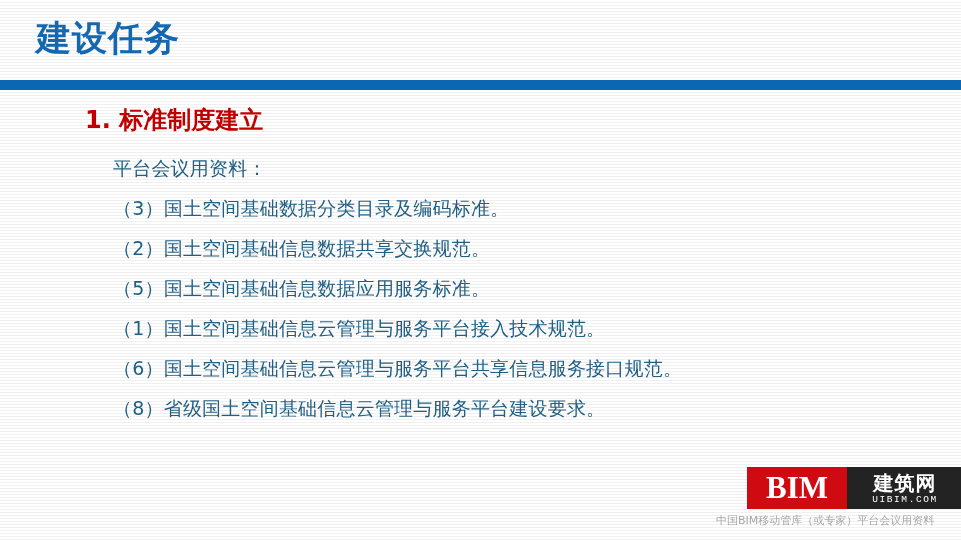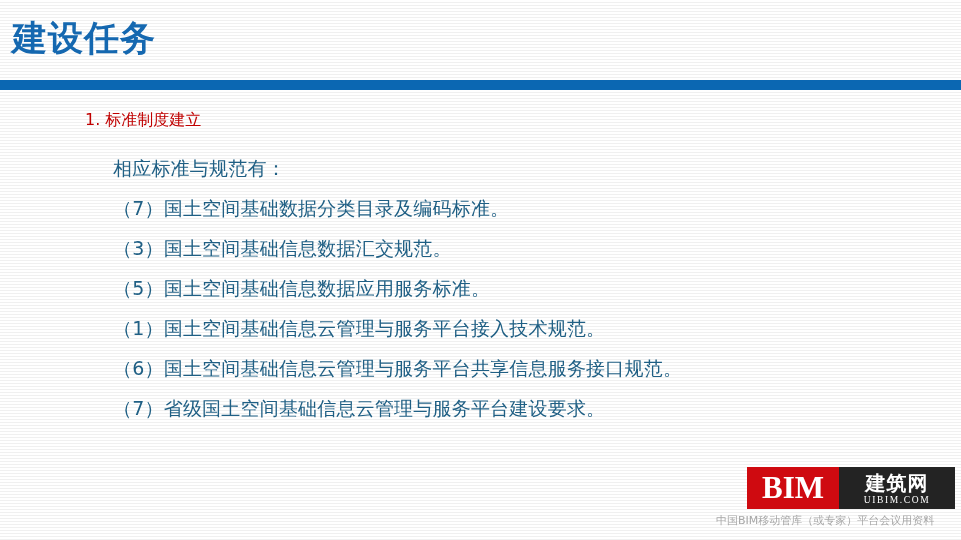--- a/index.html
+++ b/index.html
@@ -25,21 +25,21 @@
       #ffffff 2px,
       #f0f0f0 2px,
       #f0f0f0 3px
     );
     overflow: hidden;
   }
 
   
   #slide-title {
     position: absolute;
-    left: 12px;
+    left: 36px;
     top: 14px;
     font-size: 35px;
     font-weight: bold;
     color: #1568b0;
     letter-spacing: 1px;
     line-height: 48px;
     white-space: nowrap;
   }
 
   
@@ -50,22 +50,22 @@
     width: 961px;
     height: 10px;
     background: #0b67b2;
   }
 
   
   #section-heading {
     position: absolute;
     left: 85px;
     top: 106px;
-    font-size: 16px;
-    font-weight: normal;
+    font-size: 24px;
+    font-weight: bold;
     color: #c00000;
     white-space: nowrap;
     line-height: 28px;
   }
 
   
   #body-block {
     position: absolute;
     left: 113px;
     top: 148px;
@@ -86,21 +86,21 @@
   #watermark-logo {
     position: absolute;
     left: 747px;
     top: 467px;
     display: flex;
     align-items: stretch;
     height: 42px;
   }
   #logo-bim-box {
     background: #cf0a10;
-    width: 92px;
+    width: 100px;
     display: flex;
     align-items: center;
     justify-content: center;
   }
   #logo-bim-text {
     color: #ffffff;
     font-size: 31px;
     font-weight: bold;
     font-family: "Liberation Serif", "DejaVu Serif", serif;
     letter-spacing: 0px;
@@ -120,21 +120,21 @@
     font-size: 20px;
     font-weight: bold;
     line-height: 22px;
     letter-spacing: 1px;
   }
   #logo-domain-text {
     color: #ffffff;
     font-size: 9.5px;
     letter-spacing: 1.6px;
     line-height: 12px;
-    font-family: Liberation Serif, serif;
+    font-family: Liberation Mono, monospace;
   }
 
   
   #footer-watermark {
     position: absolute;
     left: 716px;
     top: 514px;
     font-size: 11px;
     color: #8a8a8a;
     opacity: 0.75;
@@ -148,27 +148,27 @@
 
 <div id="slide">
 
   <div id="slide-title">建设任务</div>
 
   <div id="title-rule"></div>
 
   <div id="section-heading">1. 标准制度建立</div>
 
   <div id="body-block">
-    <div class="body-line intro">相应标准与规范有：</div>
-    <div class="body-line">（7）国土空间基础数据分类目录及编码标准。</div>
-    <div class="body-line">（3）国土空间基础信息数据汇交规范。</div>
+    <div class="body-line intro">平台会议用资料：</div>
+    <div class="body-line">（3）国土空间基础数据分类目录及编码标准。</div>
+    <div class="body-line">（2）国土空间基础信息数据共享交换规范。</div>
     <div class="body-line">（5）国土空间基础信息数据应用服务标准。</div>
     <div class="body-line">（1）国土空间基础信息云管理与服务平台接入技术规范。</div>
     <div class="body-line">（6）国土空间基础信息云管理与服务平台共享信息服务接口规范。</div>
-    <div class="body-line">（7）省级国土空间基础信息云管理与服务平台建设要求。</div>
+    <div class="body-line">（8）省级国土空间基础信息云管理与服务平台建设要求。</div>
   </div>
 
   <div id="watermark-logo">
     <div id="logo-bim-box">
       <span id="logo-bim-text">BIM</span>
     </div>
     <div id="logo-dark-box">
       <span id="logo-cn-text">建筑网</span>
       <span id="logo-domain-text">UIBIM.COM</span>
     </div>

